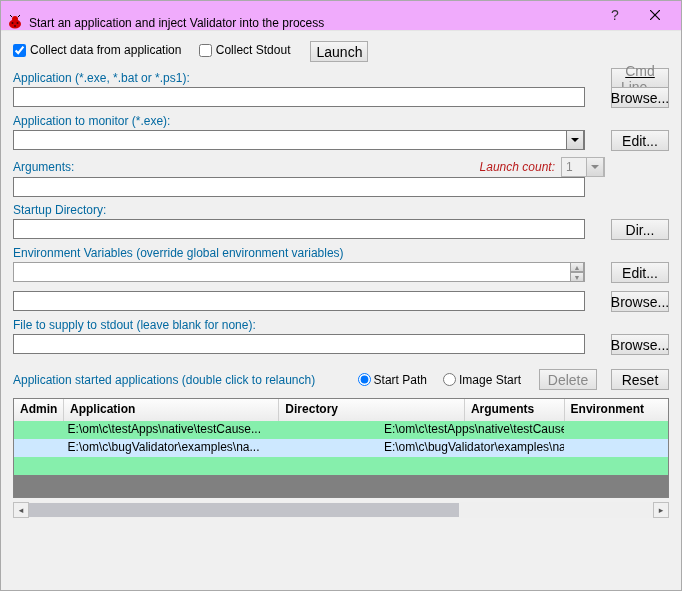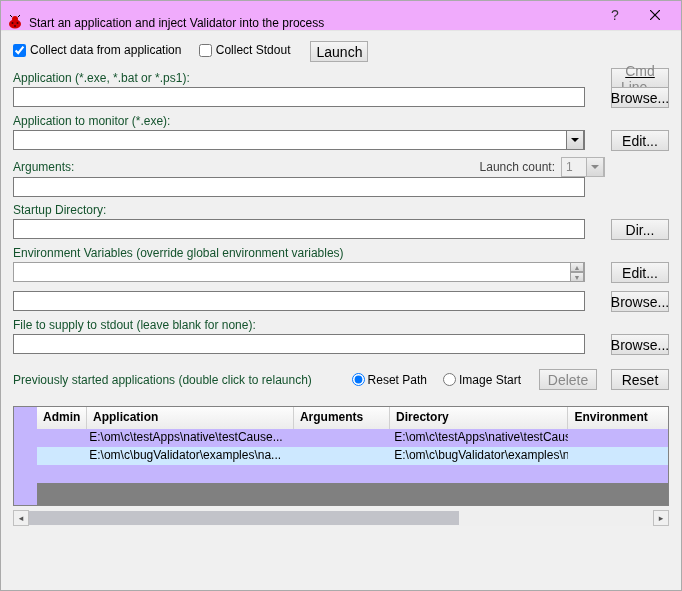--- a/index.html
+++ b/index.html
@@ -23,22 +23,22 @@
   padding: 0 6px;
   border-bottom: 1px solid #e5e5e5;
 }
 .titlebar .icon { width: 16px; height: 16px; margin-right: 6px; }
 .titlebar .title { flex: 1; font-size: 12px; }
 .titlebar .ctrl { width: 40px; height: 30px; display: flex; align-items: center; justify-content: center; color: #333; font-size: 14px; cursor: default; }
 .content { flex: 1; padding: 10px 12px 6px 12px; position: relative; display: flex; flex-direction: column; }
 .row { display: flex; align-items: center; gap: 6px; }
 .chk { display: inline-flex; align-items: center; gap: 4px; margin-right: 14px; }
 .chk input { width: 13px; height: 13px; }
-.label { font-size: 12px; color: #14532d; }
-.disabled-label { color: #404040; }
+.label { font-size: 12px; color: #0369a1; }
+.disabled-label { color: #b91c1c; font-style: italic; }
 .btn {
   min-width: 58px;
   height: 21px;
   background: linear-gradient(#f5f5f5,#e1e1e1);
   border: 1px solid #adadad;
   font-size: 14px;
   padding: 0 10px;
   cursor: default;
   display: inline-flex;
   align-items: center;
@@ -103,21 +103,21 @@
   align-items: center;
   justify-content: center;
   color: #888;
 }
 .field-block { margin-top: 6px; }
 .field-block .row-with-btn { display: flex; gap: 26px; margin-top: 2px; }
 .field-block .row-with-btn .input-area { flex: 1; }
 .side-col { width: 58px; display: flex; align-items: center; }
 .radio { display: inline-flex; align-items: center; gap: 3px; margin-left: 10px; }
 .radio input { width: 13px; height: 13px; }
-.table-wrap { margin-top: 16px; border: 1px solid #828282; background: #c4b5fd; height: 100px; overflow: hidden; padding-left: 23px; }
+.table-wrap { margin-top: 8px; border: 1px solid #828282; background: #86efac; height: 100px; overflow: hidden; }
 .table-header { display: flex; height: 22px; background: linear-gradient(#fdfdfd,#ececec); }
 .th { border-right: 1px solid #d0d0d0; padding: 3px 6px; font-weight: bold; font-size: 12px; }
 .table-body { }
 .tr { display: flex; height: 18px; font-size: 12px; }
 .tr.sel { background: #cde8ff; }
 .td { padding: 1px 6px; overflow: hidden; white-space: nowrap; }
 .gray-band { height: 22px; background: #808080; }
 .hscroll { height: 16px; background: #efefef; display: flex; align-items: center; margin-top: 4px; }
 .hscroll .larr, .hscroll .rarr { width: 16px; height: 16px; display: flex; align-items: center; justify-content: center; background: #f0f0f0; border: 1px solid #c0c0c0; font-size: 9px; color: #555; }
 .hscroll .track { flex: 1; position: relative; height: 14px; background: #efefef; }
@@ -275,39 +275,39 @@
         <input class="text-input" value="" style="">
       </div>
       <div class="side-col">
           <button class="btn sidebtn">Browse...</button>
         </div>
     </div>
   </div>
 
   <div class="field-block" style="margin-top:14px;">
     <div class="row" style="align-items:center;">
-      <span class="label" style="flex:1;">Previously started applications (double click to relaunch)</span>
+      <span class="label" style="flex:1;">Application started applications (double click to relaunch)</span>
       <label class="radio">
         <input type="radio" name="pathmode" checked="" style="">
-        <span>Reset Path</span>
+        <span>Start Path</span>
       </label>
       <label class="radio">
         <input type="radio" name="pathmode" style="">
         <span>Image Start</span>
       </label>
       <button class="btn rbtn" disabled="" style="margin-left:12px;">Delete</button>
       <button class="btn rbtn" style="margin-left:8px;">Reset</button>
     </div>
 
     <div class="table-wrap">
       <div class="table-header">
         <div class="th c-admin">Admin</div>
         <div class="th c-app">Application</div>
+        <div class="th c-dir">Directory</div>
         <div class="th c-args">Arguments</div>
-        <div class="th c-dir">Directory</div>
         <div class="th c-env" style="border-right:none;">Environment</div>
       </div>
       <div class="table-body">
         <div class="tr">
           <div class="td c-admin"></div>
           <div class="td c-app">E:\om\c\testApps\native\testCause...</div>
           <div class="td c-args"></div>
           <div class="td c-dir">E:\om\c\testApps\native\testCause...</div>
           <div class="td c-env"></div>
         </div>

